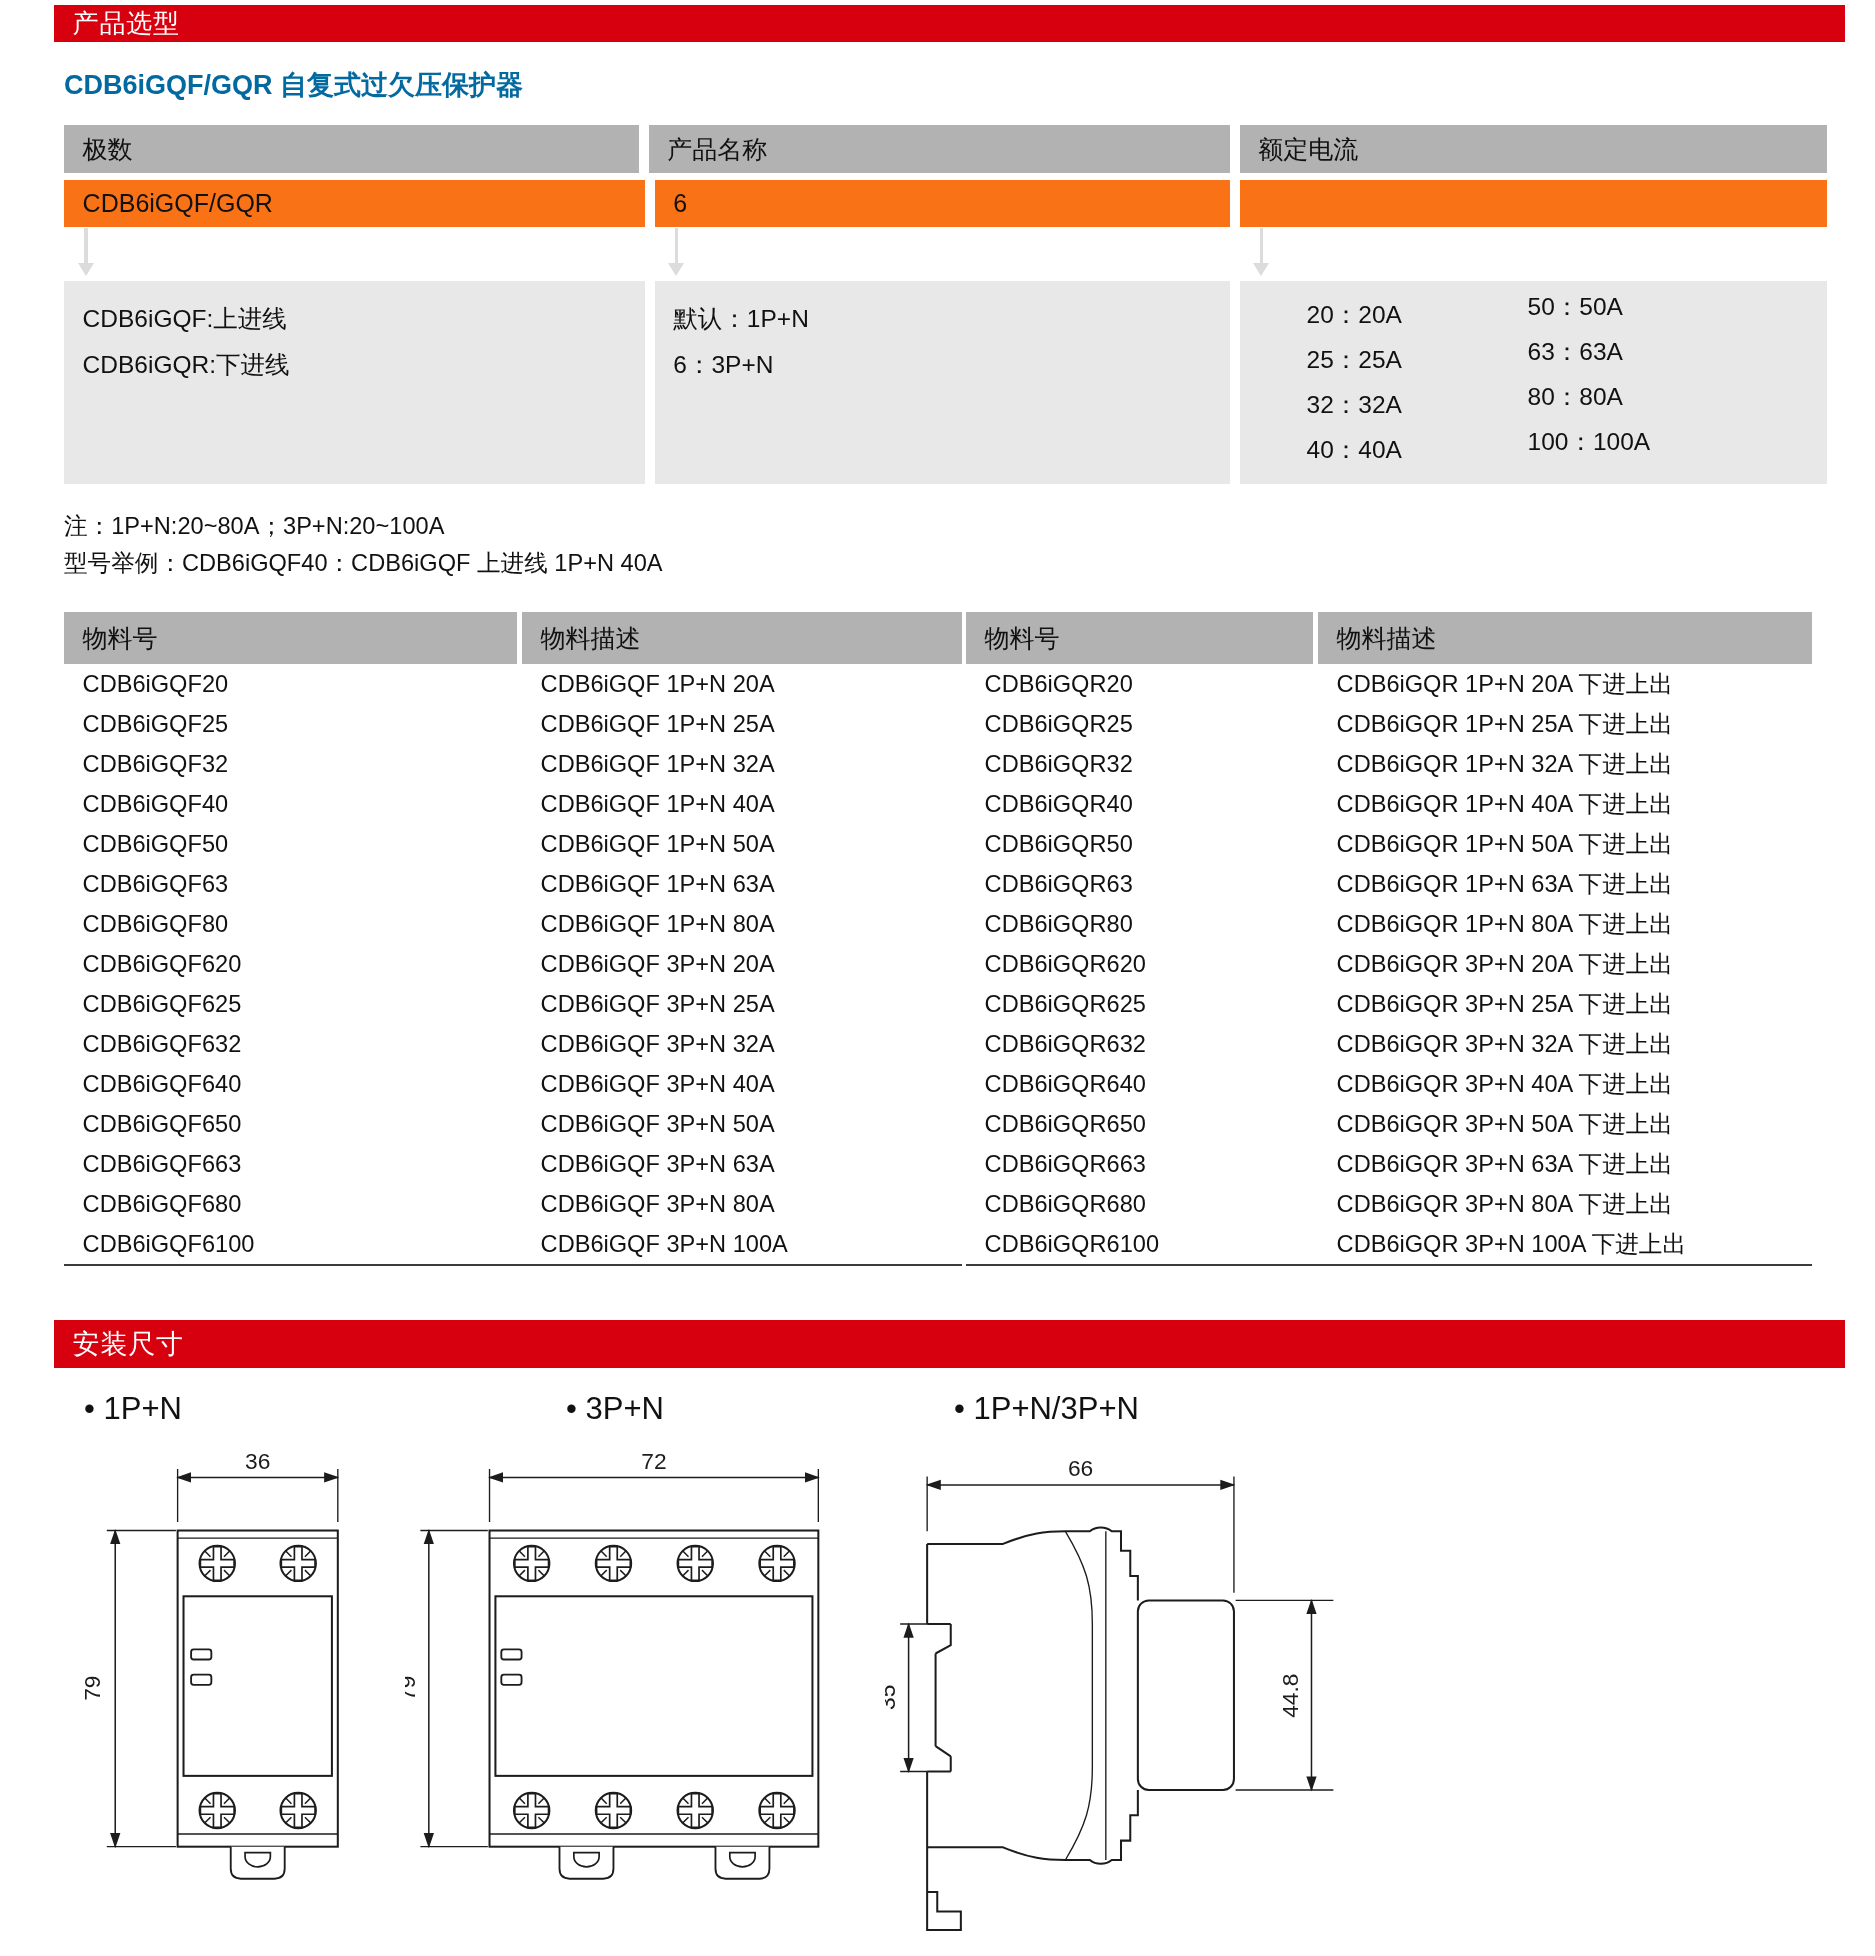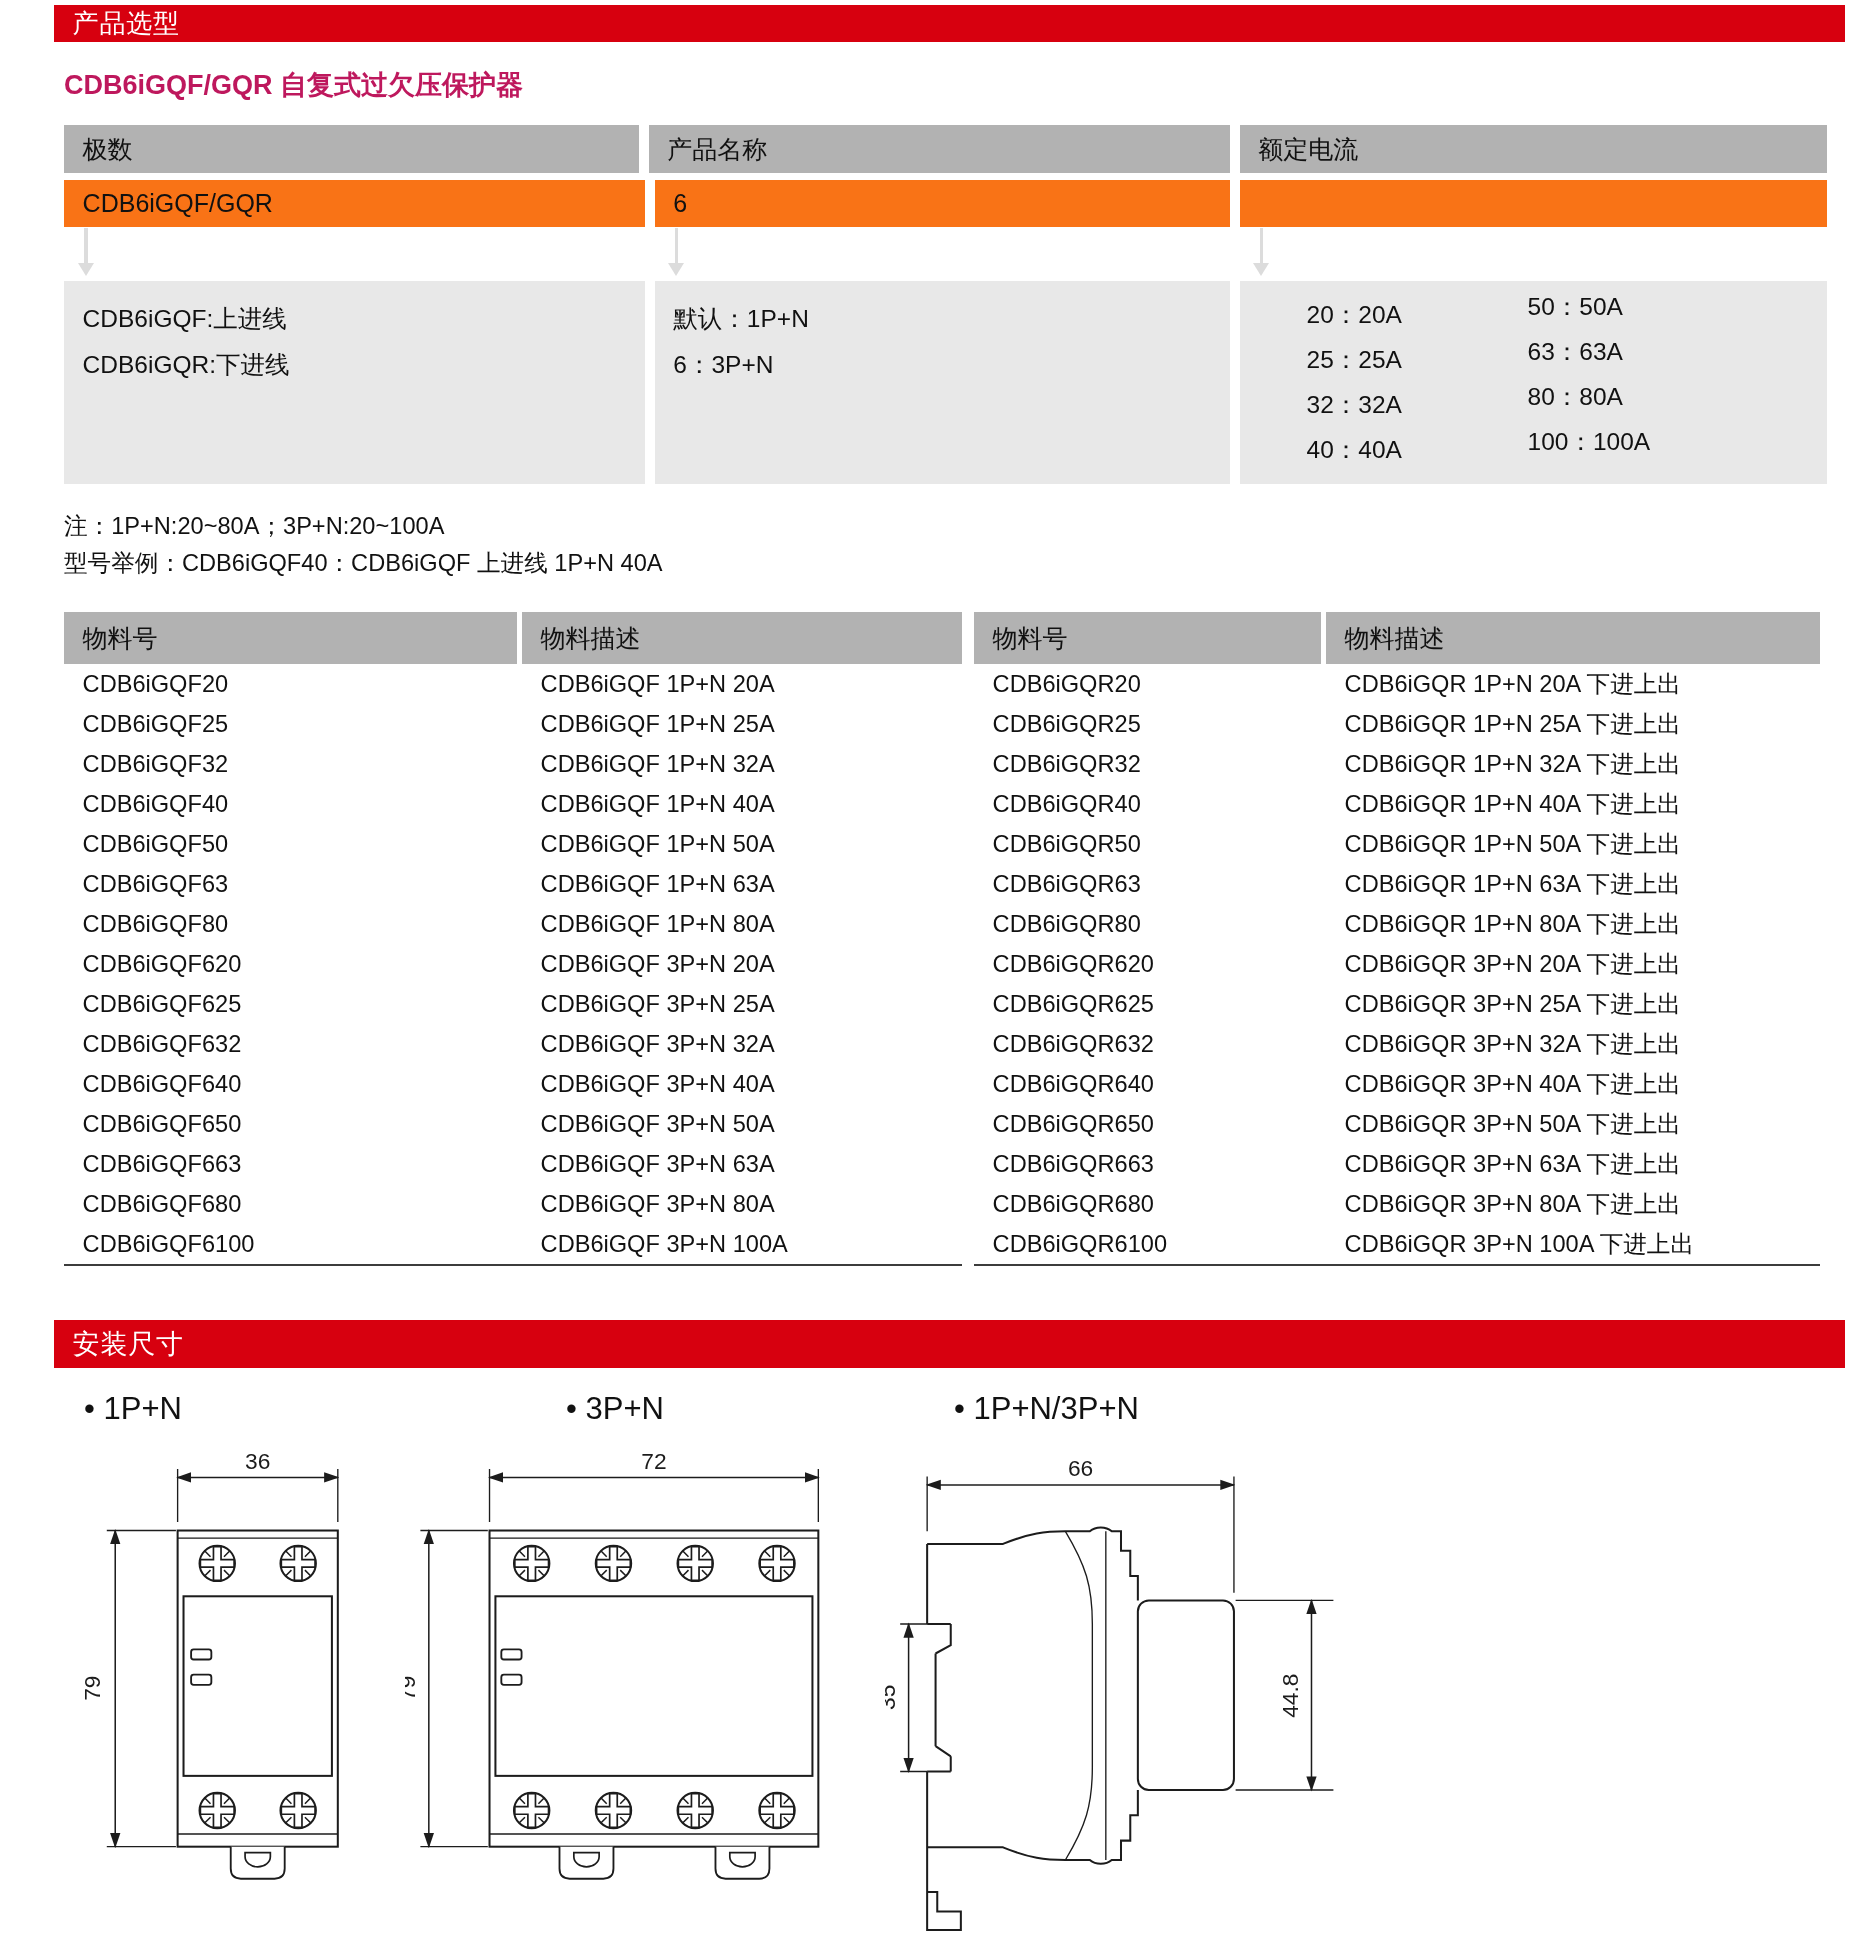--- a/index.html
+++ b/index.html
@@ -9,42 +9,42 @@
   }
   
   .redbar{
     position:absolute;left:54px;width:1791px;background:#d7000f;color:#ffffff;
     display:flex;align-items:center;padding-left:18.6px;box-sizing:border-box;
     font-size:26px;letter-spacing:0.8px;
   }
   .redbar.bar1{top:5px;height:37px;}
   .redbar.bar2{top:1320px;height:48px;font-size:27px;}
   
-  .prod-title{position:absolute;left:64px;top:67px;font-size:27px;font-weight:bold;color:#be185d;}
+  .prod-title{position:absolute;left:64px;top:67px;font-size:27px;font-weight:bold;color:#0369a1;}
   
   .sel{position:absolute;left:64px;top:125px;width:1763px;}
   .selrow{display:flex;gap:9.3px;}
   .c-sel1{width:582px;}.c-sel2{width:576px;}.c-sel3{width:588px;}
   .sel-head .cell{height:48px;background:#b2b2b2;display:flex;align-items:center;padding-left:18.6px;box-sizing:border-box;font-size:25px;}
   .sel-val{margin-top:6.7px;}
   .sel-val .cell{height:47px;background:#f97316;display:flex;align-items:center;padding-left:18.6px;box-sizing:border-box;font-size:25px;}
   .sel-arrows{height:54px;}
   .sel-arrows .cell{position:relative;}
   .down-arrow{position:absolute;left:13.5px;top:1.7px;width:17px;height:51px;}
   .down-arrow .stem{position:absolute;left:6.7px;top:0;width:3.4px;height:35px;background:#dcdcdc;}
   .down-arrow .head{position:absolute;left:0;top:35px;width:0;height:0;border-left:8.4px solid transparent;border-right:8.4px solid transparent;border-top:13.5px solid #dcdcdc;}
   .sel-opts .cell{height:203px;background:#e8e8e8;box-sizing:border-box;padding:15px 0 0 18.6px;font-size:24.5px;line-height:46px;}
   .cur-wrap{display:flex;padding-top:11.8px;}
   .cur-col{font-size:24.5px;line-height:45px;}
   .cur-col.left{width:221px;padding-left:35px;margin-left:32px;}
   .cur-col.right{padding-top:0;margin-top:-8.4px;}
   
   .notes{position:absolute;left:64px;top:508px;font-size:23.6px;line-height:37px;}
   
-  .mats{position:absolute;left:64px;top:612px;display:flex;gap:12px;}
+  .mats{position:absolute;left:64px;top:612px;display:flex;gap:4px;}
   .mat-table{border-bottom:2.5px solid #3c3c3c;}
   .mat-head{display:flex;gap:5px;}
   .mat-head .cell{height:52px;background:#b2b2b2;display:flex;align-items:center;padding-left:18.6px;box-sizing:border-box;font-size:25px;}
   .t1c1{width:453px;}.t1c2{width:440px;}
   .t2c1{width:347px;}.t2c2{width:494px;}
   .mat-row{display:flex;gap:5px;height:40px;align-items:center;}
   .mat-row .mc{padding-left:18.6px;box-sizing:border-box;font-size:23.6px;white-space:nowrap;}
   
   .draw-label{position:absolute;top:1391px;font-size:31px;color:#111;}
   .dl1{left:84px;}.dl2{left:528px;margin-left:38px;}.dl3{left:954px;}

